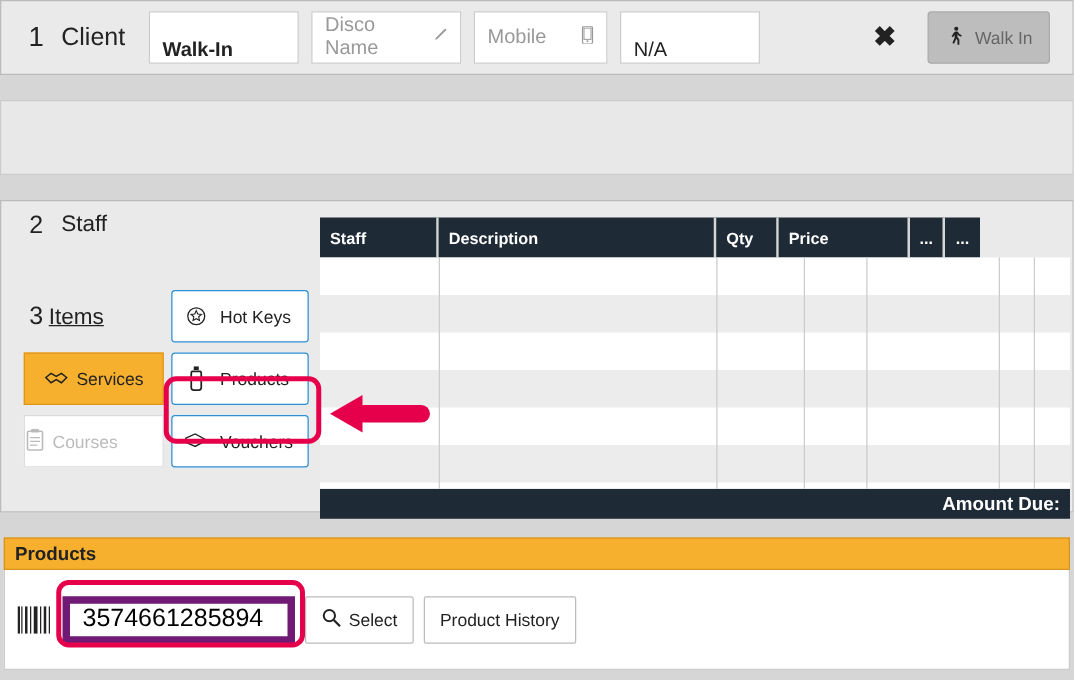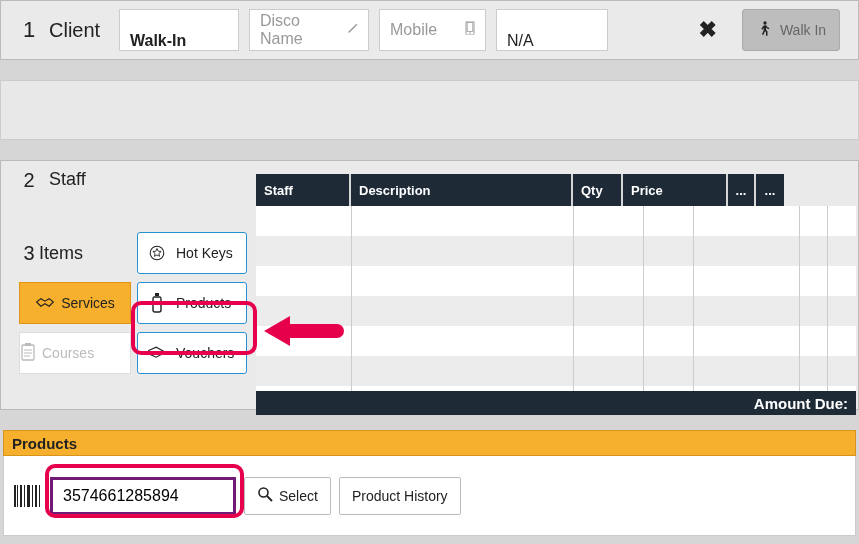--- a/index.html
+++ b/index.html
@@ -31,21 +31,21 @@
   .row-items-area { display: flex; align-items: flex-start; gap: 10px; margin-top: 40px; }
   .items-btn-col { display: flex; flex-direction: column; gap: 8px; width: 230px; }
   .items-btn-row { display: flex; gap: 6px; }
   .item-left-slot { width: 112px; display:flex; align-items:center; }
   .svc-btn { width: 112px; height: 42px; background: #f7b02e; border: 1px solid #e0951a; display:flex; align-items:center; justify-content:center; gap:6px; font-size:14px; }
   .course-btn { width: 112px; height: 42px; background: #fff; border: 1px solid #ddd; color:#bbb; display:flex; align-items:center; gap:6px; font-size:14px; }
   .tile-btn { width: 110px; height: 42px; background: #fff; border: 1px solid #2b8fd6; border-radius: 3px; display:flex; align-items:center; gap:8px; padding:0 8px; font-size:14px; cursor:pointer; }
   .tile-btn .ico { width:22px; display:flex; justify-content:center; }
   .items-label-row { display:flex; align-items:center; height:42px; }
   .items-label-row .step-num{ font-size:20px; }
-  .items-label-row .step-label{ font-size:18px; }
+  .items-label-row .step-label{ font-size:18px;text-decoration:underline; }
 
   
   .hl-ring { position:absolute; border:4px solid #e6004c; border-radius:10px; pointer-events:none; }
   .ring-products { left:131px; top:301px; width:126px; height:54px; }
   .ring-barcode { left:45px; top:464px; width:199px; height:54px; }
 
   
   .arrow { position:absolute; left:264px; top:316px; width:80px; height:30px; z-index:50; }
   .arrow-body { position:absolute; left:20px; top:8px; width:60px; height:14px; background:#e6004c; border-radius:7px; }
   .arrow-head { position:absolute; left:0; top:0; width:0; height:0; border-top:15px solid transparent; border-bottom:15px solid transparent; border-right:26px solid #e6004c; }
@@ -60,21 +60,21 @@
   .stripe1{top:30px;} .stripe2{top:90px;} .stripe3{top:150px;}
   .grid-vline { position:absolute; top:0; bottom:0; width:1px; background:#ccc; }
   .vl1{left:95px;} .vl2{left:317px;} .vl3{left:387px;} .vl4{left:437px;} .vl5{left:543px;} .vl6{left:571px;}
   .grid-foot { background:#1e2a36; color:#fff; font-weight:bold; font-size:15px; height:24px; display:flex; align-items:center; justify-content:flex-end; padding-right:8px; }
 
   
   .products-panel { position:absolute; left:3px; top:430px; width:853px; }
   .products-header { background:#f7b02e; color:#222; height:26px; display:flex; align-items:center; padding-left:8px; font-size:15px; font-weight:600; border:1px solid #d6941a; }
   .products-body { background:#fff; height:80px; padding:16px 10px; display:flex; align-items:center; gap:8px; border:1px solid #ccc; border-top:none;}
   .barcode-glyph { width:28px; display:flex; align-items:center; justify-content:center; }
-  .barcode-input { width:186px; height:38px; border:3px solid #701a75; background:#fff; padding:0 10px; font-size:16px; }
+  .barcode-input { width:186px; height:38px; border:6px solid #701a75; background:#fff; padding:0 10px; font-size:20px; }
   .sel-btn { height:38px; border:1px solid #bbb; background:#fff; display:flex; align-items:center; gap:6px; padding:0 12px; font-size:14px; cursor:pointer; border-radius:2px; }
   .hist-btn { height:38px; border:1px solid #bbb; background:#fff; display:flex; align-items:center; padding:0 12px; font-size:14px; cursor:pointer; border-radius:2px; }
 
   .pencil-icon, .phone-icon { color:#999; }
 </style>
 </head>
 <body>
 
 <div class="container">
 

